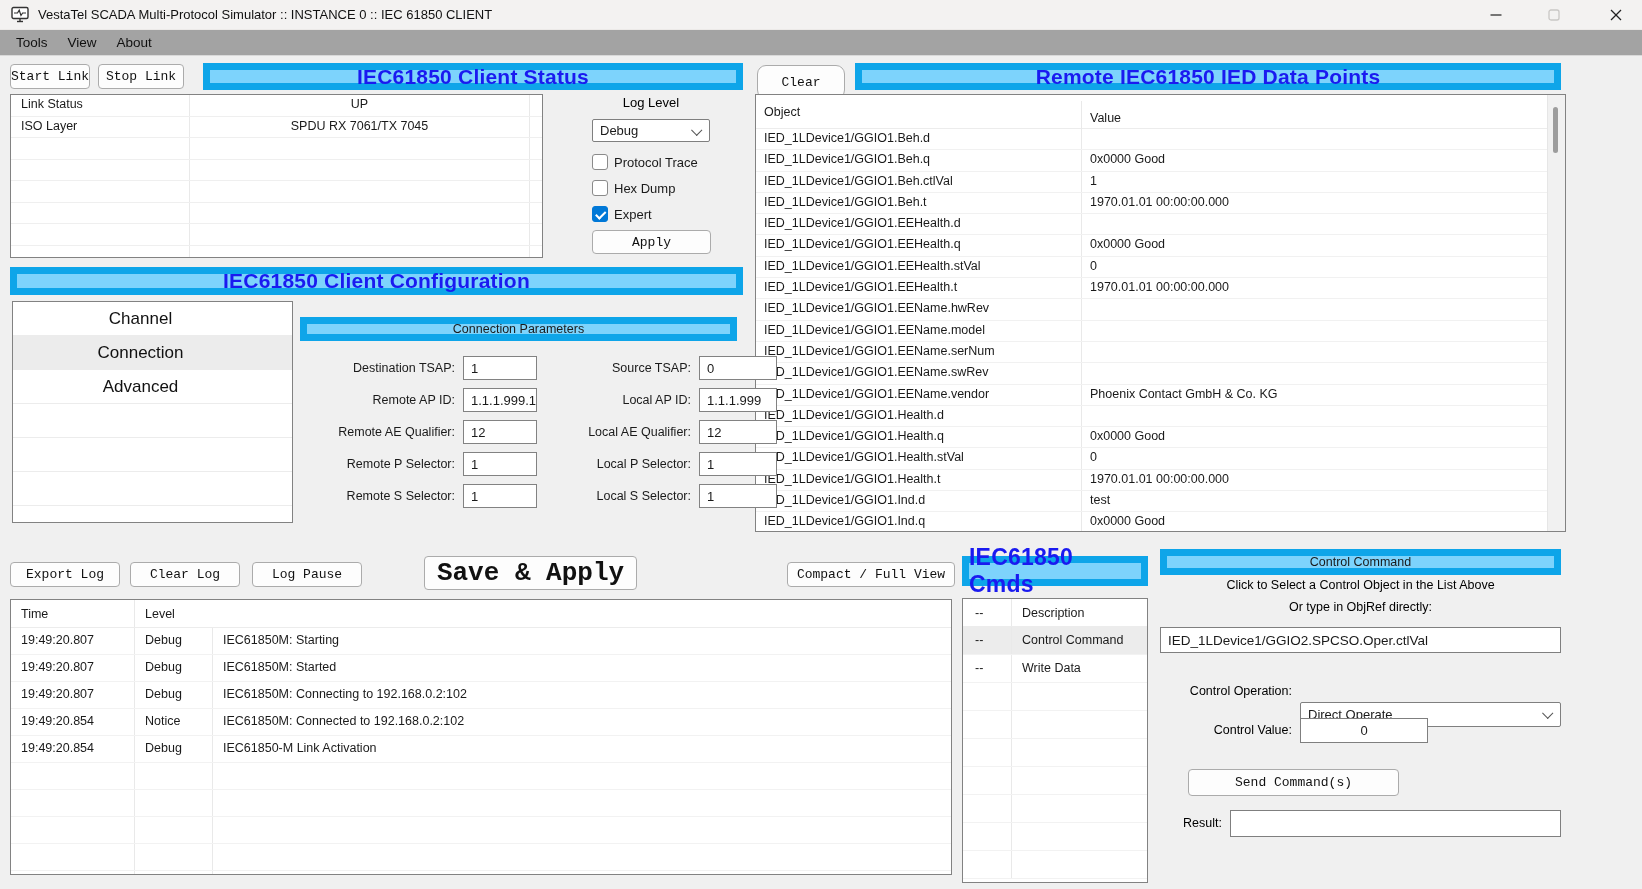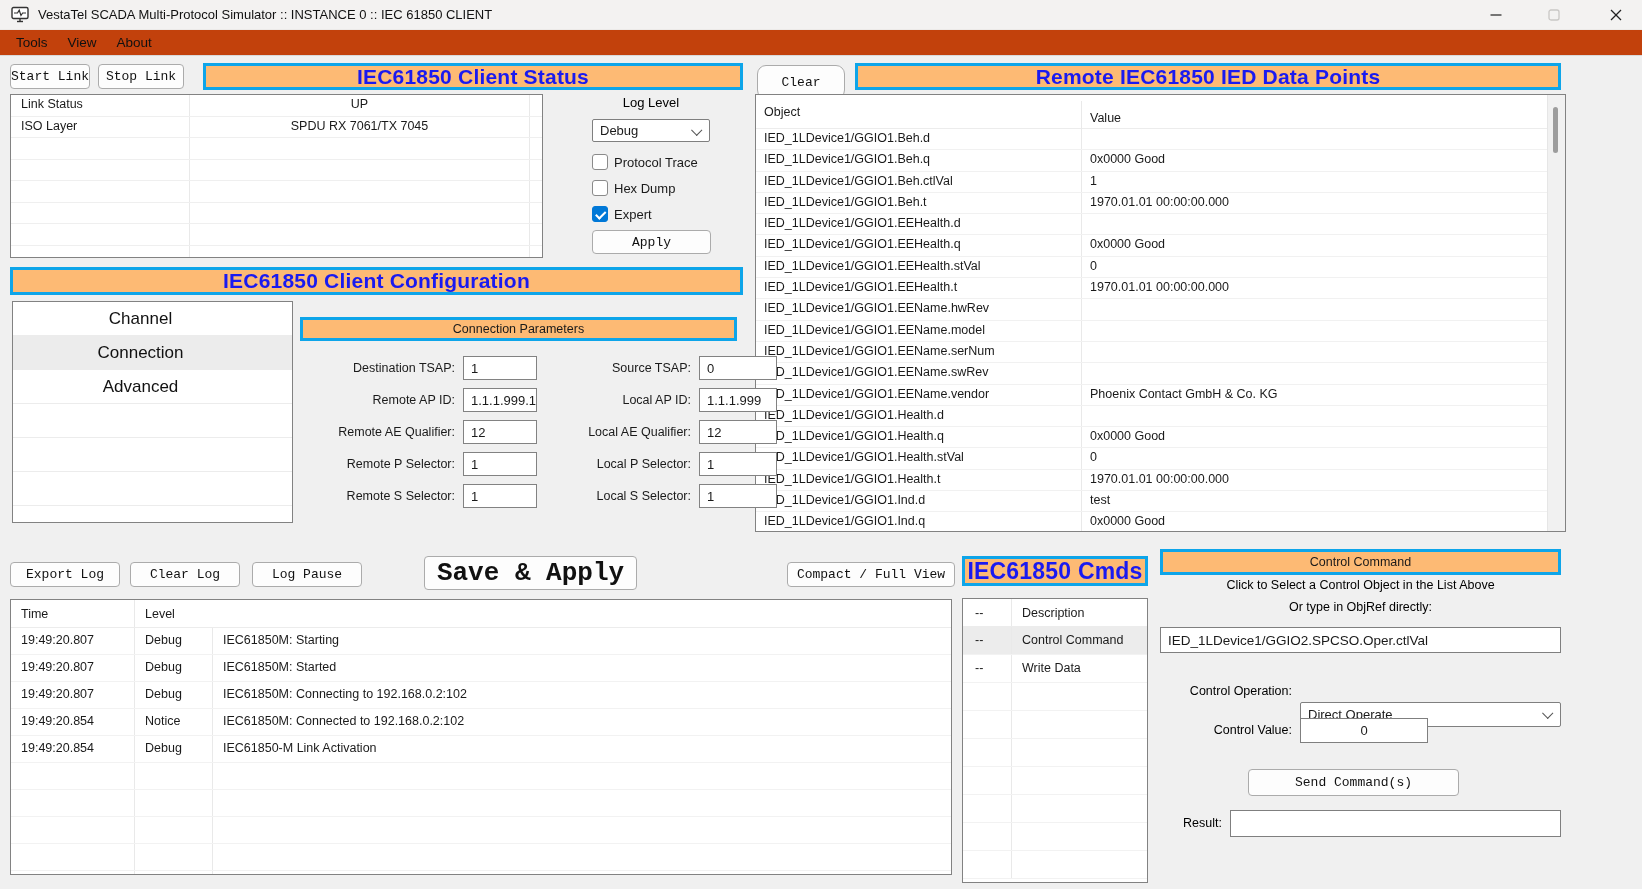--- a/index.html
+++ b/index.html
@@ -11,25 +11,25 @@
     -webkit-font-smoothing:antialiased;
   }
   .abs{position:absolute;box-sizing:border-box;}
   
   #titlebar{left:0;top:0;width:1642px;height:30px;background:#f3f2f1;border-bottom:1px solid #eceae8;}
   #appicon{left:11px;top:6px;width:18px;height:18px;}
   #wintitle{left:38px;top:0;height:30px;line-height:30px;font-size:13px;color:#111;white-space:nowrap;}
   .wbtn{top:0;width:48px;height:30px;display:flex;align-items:center;justify-content:center;}
   #btn-min{left:1472px;} #btn-max{left:1530px;} #btn-close{left:1592px;}
   
-  #menubar{left:0;top:30px;width:1642px;height:26px;background:#c2410c;border-bottom:1px solid #d9d9d9;display:flex;align-items:center;padding-left:6px;}
+  #menubar{left:0;top:30px;width:1642px;height:26px;background:#a3a3a3;border-bottom:1px solid #d9d9d9;display:flex;align-items:center;padding-left:6px;}
   .menu-item{font-size:13.5px;padding:3px 10px;color:#111;}
   
   .btn{background:#fdfdfd;border:1px solid #ababab;border-radius:4px;display:flex;align-items:center;justify-content:center;font-size:13px;color:#111;font-family:Liberation Mono, monospace;}
-  .titlebox{background:#fdba74;border:3px solid #0ea5e9;display:flex;align-items:center;justify-content:center;}
+  .titlebox{background:#7dd3fc;border:7px solid #0ea5e9;display:flex;align-items:center;justify-content:center;}
   .bluetitle{font-weight:700;color:#1a1af0;letter-spacing:0.2px;}
   .panel{background:#fff;border:1px solid #828282;overflow:hidden;}
   .inputbox{background:#fff;border:1px solid #7f7f7f;display:flex;align-items:center;font-size:13px;}
   .select{background:#fff;border:1px solid #7f7f7f;display:flex;align-items:center;font-size:13px;padding-left:7px;position:relative;border-radius:2px;}
   .chev{position:absolute;right:9px;top:7px;width:7px;height:7px;border-right:1.4px solid #555;border-bottom:1.4px solid #555;transform:rotate(45deg) translateY(-1px);}
   .lbl{font-size:12.5px;color:#000;}
   
   #start-link{left:10px;top:64px;width:80px;height:25px;}
   #stop-link{left:98px;top:64px;width:86px;height:25px;}
   #status-title{left:203px;top:63px;width:540px;height:27px;font-size:21px;}
@@ -95,21 +95,21 @@
   .cc2{font-size:12.5px;line-height:26px;border-left:1px solid #e9e9e9;padding-left:10px;white-space:nowrap;}
   
   #control-header{left:1160px;top:549px;width:401px;height:26px;font-size:12.5px;}
   #control-hint1{left:1160px;top:578px;width:401px;text-align:center;font-size:12.5px;}
   #control-hint2{left:1160px;top:600px;width:401px;text-align:center;font-size:12.5px;}
   #objref-input{left:1160px;top:627px;width:401px;height:26px;font-size:13.5px;padding-left:7px;}
   #op-label{left:1160px;top:679px;width:132px;height:25px;line-height:25px;text-align:right;}
   #op-select{left:1300px;top:679px;width:261px;height:25px;}
   #val-label{left:1160px;top:718px;width:132px;height:25px;line-height:25px;text-align:right;}
   #val-input{left:1300px;top:718px;width:128px;height:25px;justify-content:center;padding-left:0;}
-  #send-button{left:1248px;top:769px;width:211px;height:27px;}
+  #send-button{left:1188px;top:769px;width:211px;height:27px;}
   #result-label{left:1158px;top:810px;width:64px;height:27px;line-height:27px;text-align:right;}
   #result-input{left:1230px;top:810px;width:331px;height:27px;}
 </style>
 </head>
 <body>
 
 <div class="abs" id="titlebar">
   <svg class="abs" id="appicon" viewBox="0 0 18 18">
     <rect x="1" y="1.5" width="16" height="11" rx="1.5" fill="#fff" stroke="#333" stroke-width="1.4"></rect>
     <polyline points="3,7 6.5,7 8.2,4.2 10,9.5 11.6,7 15,7" fill="none" stroke="#333" stroke-width="1.2"></polyline>

